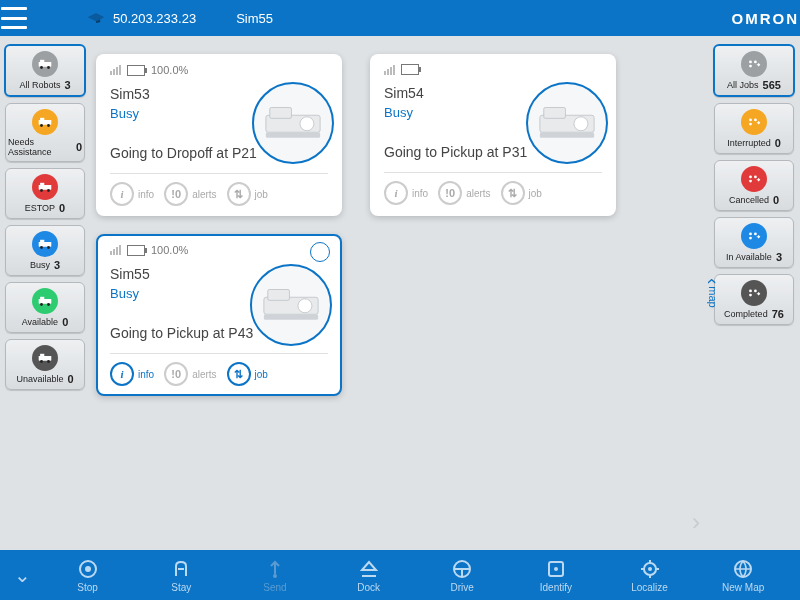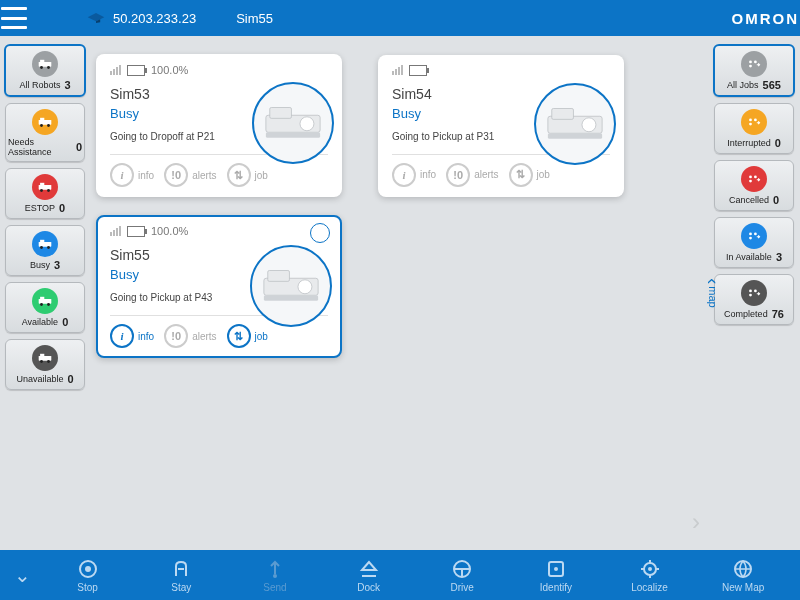--- a/index.html
+++ b/index.html
@@ -45,38 +45,37 @@
   }
   .sb-label-row { display:flex; align-items:center; gap:4px; font-size:9px; color:#222;}
   .sb-label-row .count { font-weight:bold; font-size:11px;}
   .dot.gray{background:#9ca0a3;} .dot.orange{background:#f5a623;}
   .dot.red{background:#e03a3a;} .dot.blue{background:#1e88e5;}
   .dot.green{background:#2ecc71;} .dot.dark{background:#555;}
   .dot svg{width:14px;height:14px;}
   
   .center {
     flex:1; background:#dfe2e5; padding:18px 6px;
-    display:flex; flex-wrap:wrap; gap:18px 36px; align-content:flex-start;
+    display:flex; flex-wrap:wrap; gap:18px 28px; align-content:flex-start;
     position:relative;
-    align-items:center;
   }
   .card {
     width:218px; background:#fff; border-radius:8px;
     box-shadow:0 2px 6px rgba(0,0,0,.18);
     padding:10px 14px; position:relative;
   }
   .card.selected { border:2px solid #0c74c6; padding:8px 12px;}
   .card-top { display:flex; align-items:center; gap:6px; font-size:11px; color:#777; }
   .sig { display:flex; align-items:flex-end; gap:1px; }
   .sig span{ width:2px; background:#bbb;}
   .bat { width:16px; height:9px; border:1px solid #777; position:relative;}
   .bat::after{content:"";position:absolute;right:-3px;top:2px;width:2px;height:5px;background:#777;}
   .card-title { font-weight:normal; color:#444; margin-top:10px; font-size:14px;}
   .card-status { color:#0c74c6; font-size:13px; margin-top:4px;}
-  .card-desc { font-size:10px; color:#444; margin-top:10px;}
+  .card-desc { font-size:14px; color:#444; margin-top:24px;}
   .card hr { border:none; border-top:1px solid #e0e0e0; margin:12px 0 8px;}
   .card-actions { display:flex; gap:10px; align-items:center; }
   .act { display:flex; align-items:center; gap:4px; font-size:10px; color:#aaa; cursor:pointer;}
   .act.active{ color:#0c74c6;}
   .act .circ{ width:20px;height:20px;border:2px solid #ccc; border-radius:50%; display:flex;align-items:center;justify-content:center;font-size:11px;font-weight:bold;}
   .act.active .circ{ border-color:#0c74c6; color:#0c74c6;}
   .robot-img{
     position:absolute; right:8px; top:28px; width:78px; height:78px;
     border:2px solid #0c74c6; border-radius:50%; background:#f5f7f9;
     display:flex; align-items:center; justify-content:center;

